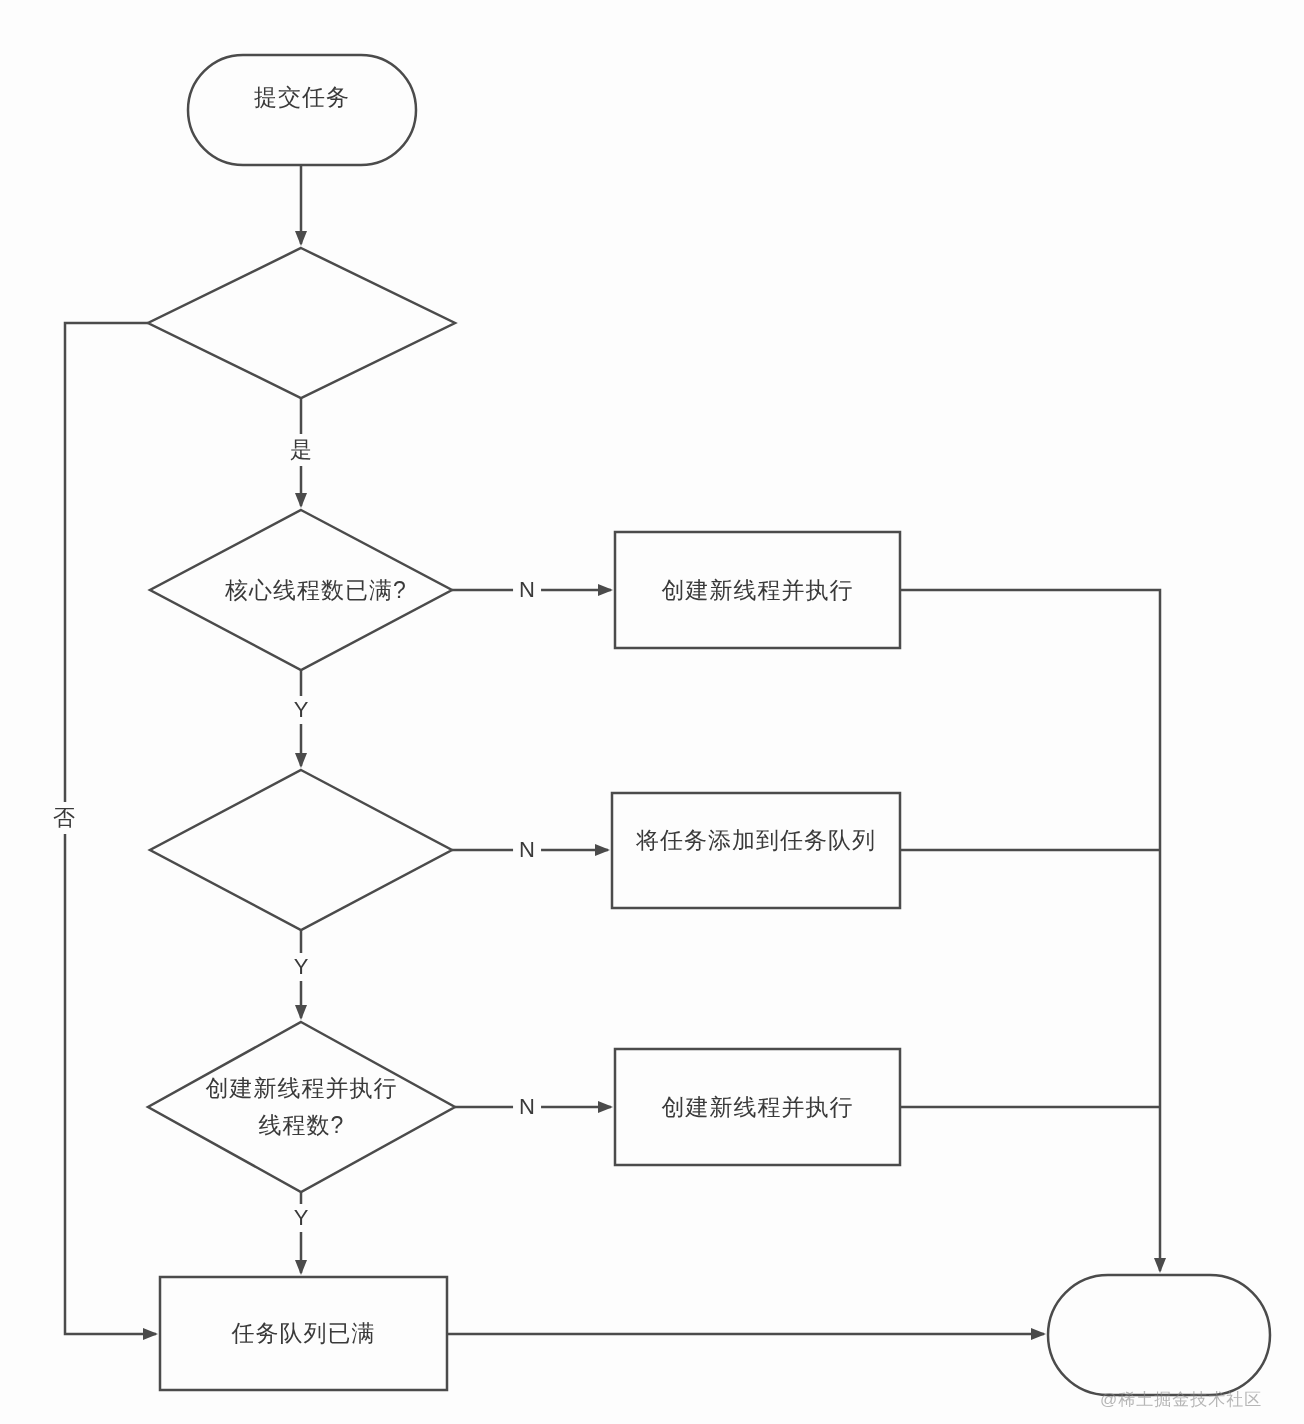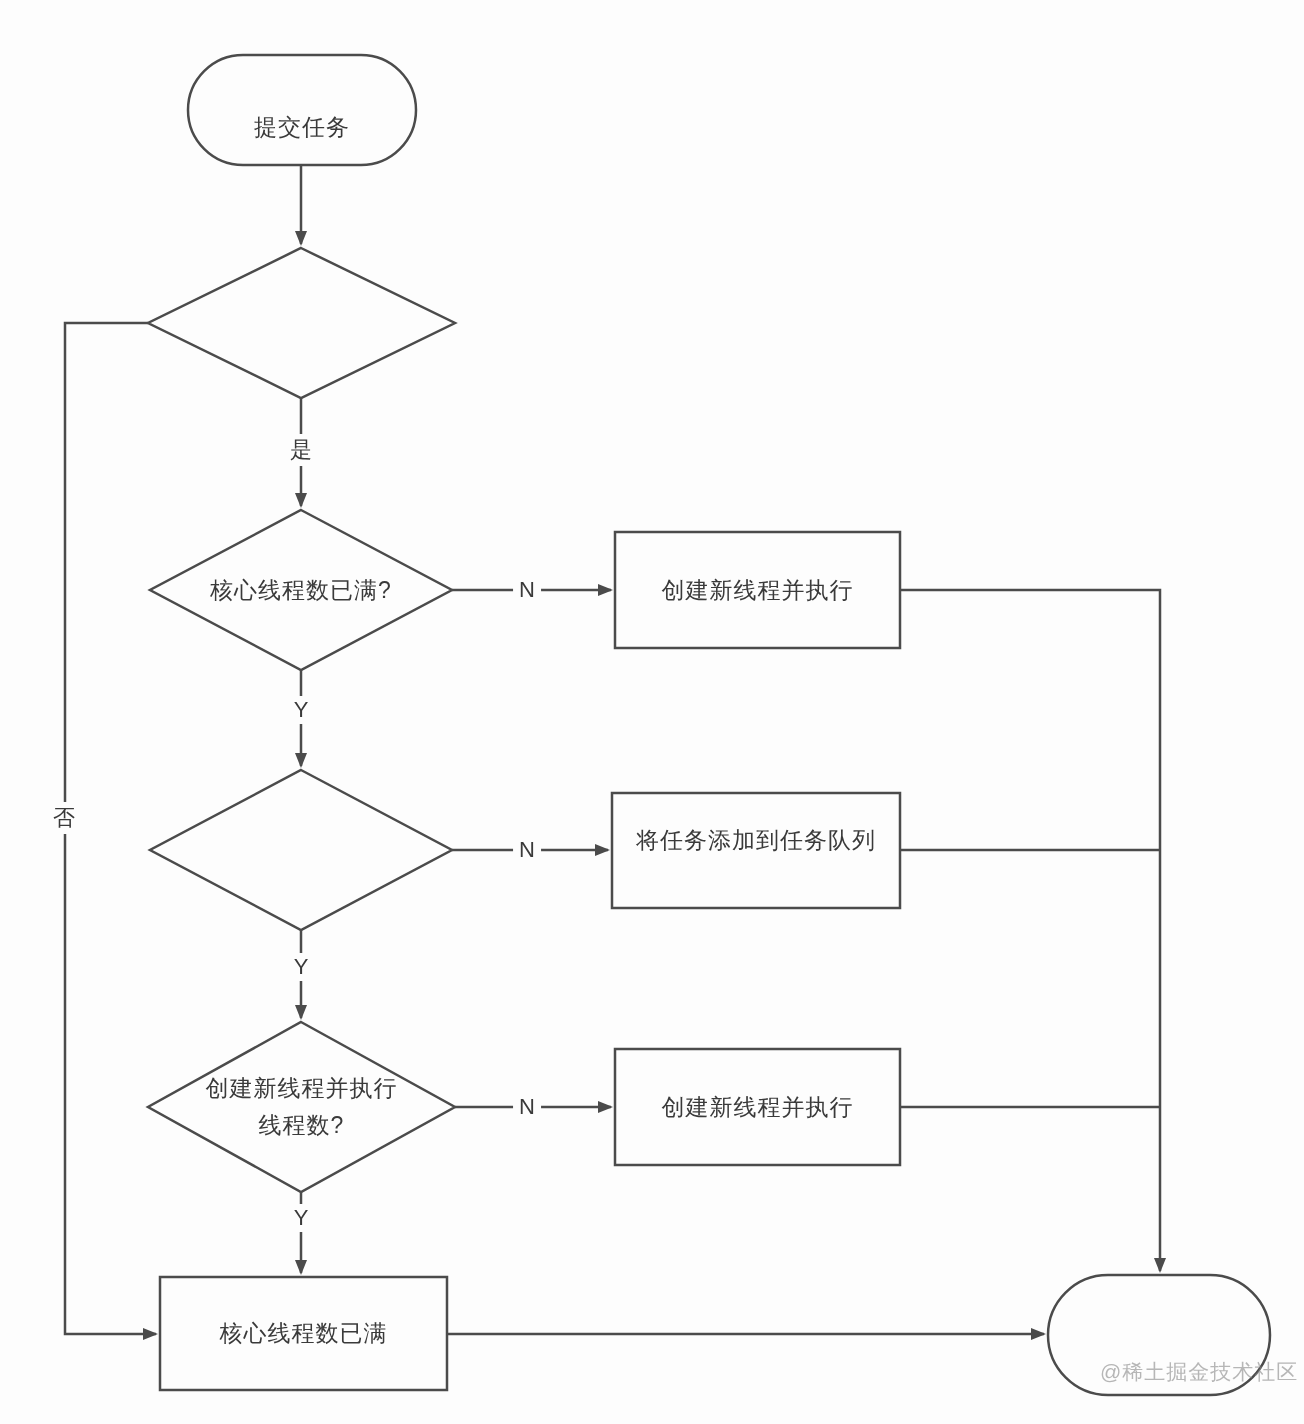--- a/index.html
+++ b/index.html
@@ -41,22 +41,22 @@
     transform: translate(-50%, -50%);
     background: #fdfdfd;
     color: #3a3a3a;
     font-size: 22px;
     padding: 1px 6px;
     white-space: nowrap;
   }
   .watermark {
     position: absolute;
     left: 1100px;
-    top: 1358px;
-    font-size: 21px;
+    top: 1388px;
+    font-size: 17px;
     color: rgba(135, 135, 135, 0.6);
     letter-spacing: 1px;
   }
 </style>
 </head>
 <body>
 
 <div class="canvas">
 
   <svg width="1304" height="1424" viewBox="0 0 1304 1424">
@@ -92,40 +92,40 @@
 
       <polyline points="900,590 1160,590 1160,1271" marker-end="url(#arrow)"></polyline>
       <line x1="900" y1="850" x2="1160" y2="850"></line>
       <line x1="900" y1="1107" x2="1160" y2="1107"></line>
 
       <polyline points="148,323 65,323 65,1334 156,1334" marker-end="url(#arrow)"></polyline>
       <line x1="447" y1="1334" x2="1044" y2="1334" marker-end="url(#arrow)"></line>
     </g>
   </svg>
 
-  <div class="node-label" style="left:188px;top:72px;width:228px;height:110px">提交任务</div>
+  <div class="node-label" style="left:188px;top:42px;width:228px;height:110px">提交任务</div>
 
 
-  <div class="node-label" style="left:150px;top:510px;width:302px;height:160px">核心线程数已满?</div>
+  <div class="node-label" style="left:165px;top:510px;width:302px;height:160px">核心线程数已满?</div>
 
   <div class="node-label" style="left:615px;top:532px;width:285px;height:116px">创建新线程并执行</div>
 
 
   <div class="node-label" style="left:612px;top:793px;width:288px;height:95px">将任务添加到任务队列</div>
 
   <div class="node-label" style="left:148px;top:1022px;width:307px;height:170px">
     <div>
       <div>创建新线程并执行</div>
       <div>线程数?</div>
     </div>
   </div>
 
   <div class="node-label" style="left:615px;top:1049px;width:285px;height:116px">创建新线程并执行</div>
 
-  <div class="node-label" style="left:160px;top:1277px;width:287px;height:113px">核心线程数已满</div>
+  <div class="node-label" style="left:160px;top:1277px;width:287px;height:113px">任务队列已满</div>
 
 
   <div class="edge-label" style="left:301px;top:450px">是</div>
   <div class="edge-label" style="left:64px;top:818px">否</div>
 
   <div class="edge-label" style="left:301px;top:710px">Y</div>
   <div class="edge-label" style="left:301px;top:967px">Y</div>
   <div class="edge-label" style="left:301px;top:1218px">Y</div>
 
   <div class="edge-label" style="left:527px;top:590px">N</div>

